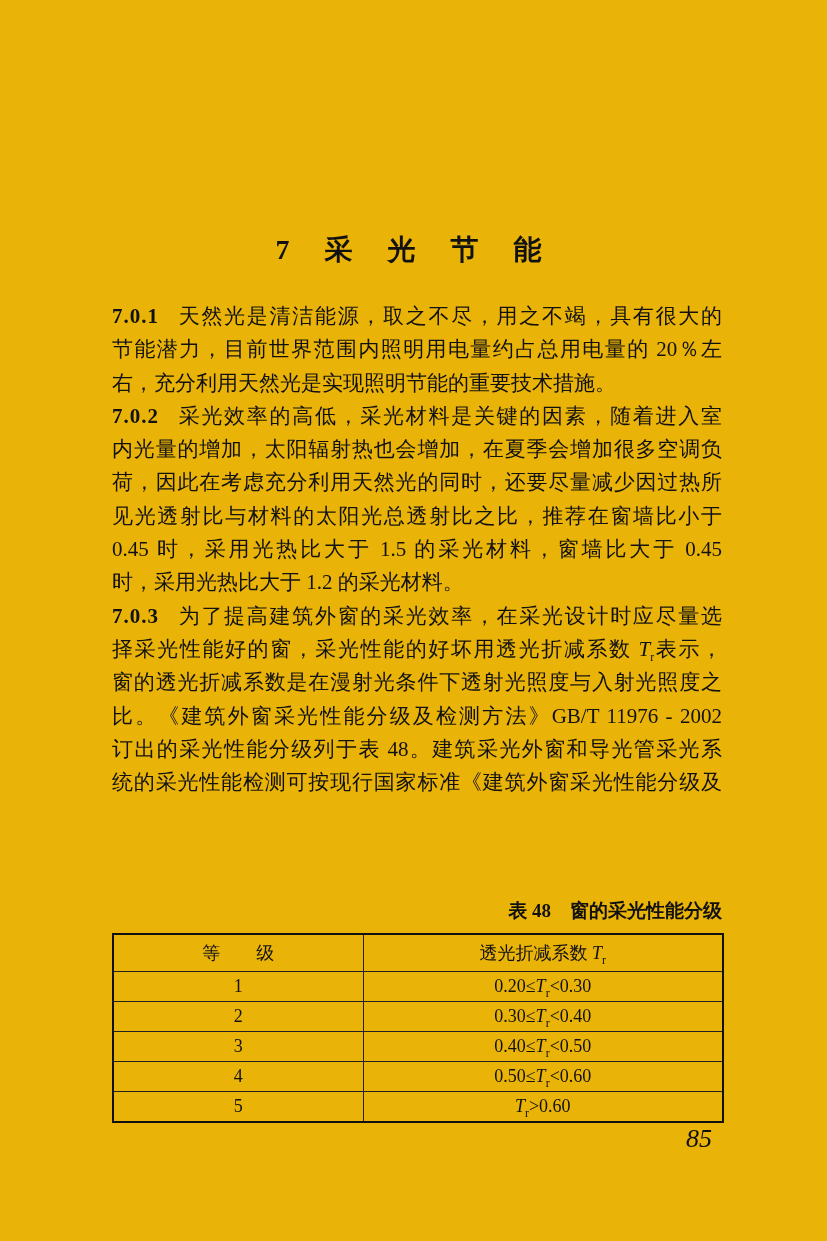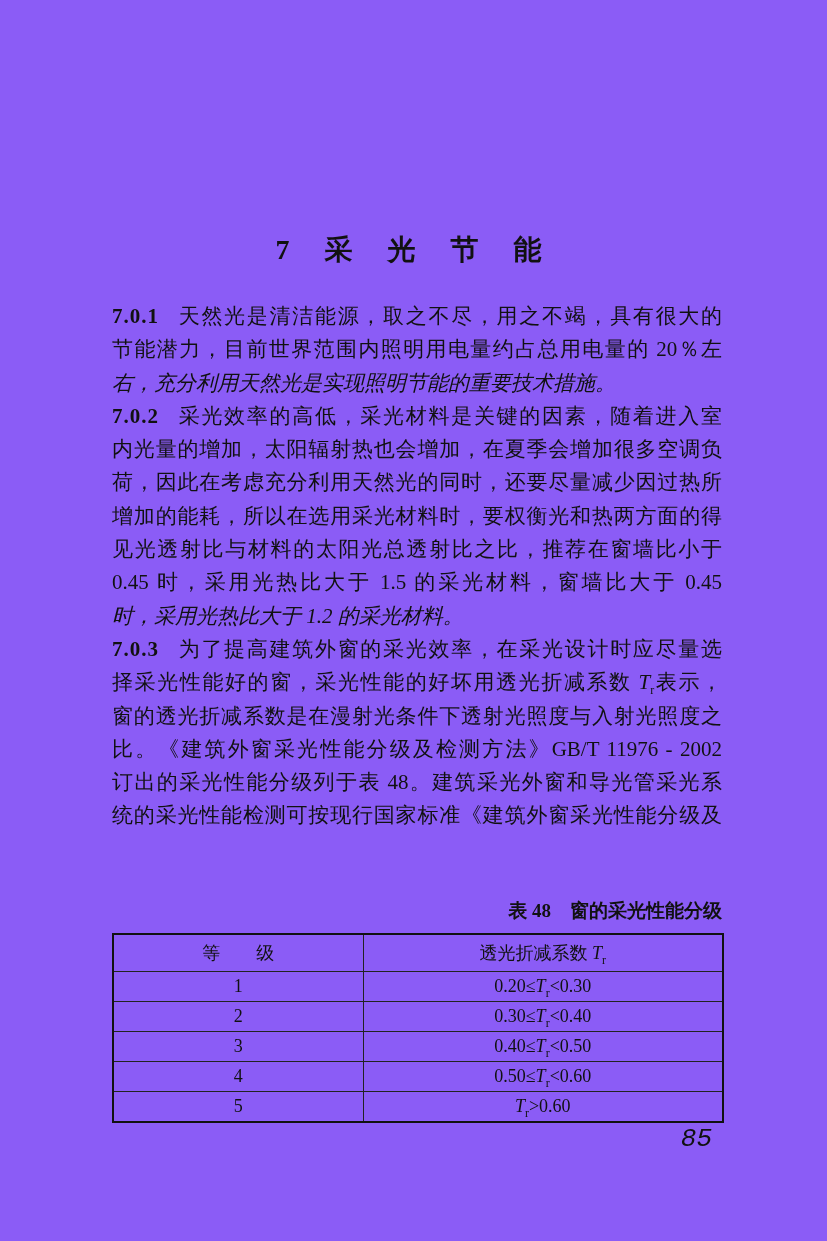--- a/index.html
+++ b/index.html
@@ -1,21 +1,21 @@
 <!DOCTYPE html>
 <html lang="zh"><head>
 <meta charset="utf-8">
 <style>
   html, body { margin: 0; padding: 0; background: #e8e8e8; }
   .page {
     position: relative;
     width: 827px;
     height: 1241px;
     margin: 0 auto;
-    background: #8b5cf6;
+    background: #eab308;
     color: #111111;
     font-family: "Liberation Serif", "DejaVu Serif", serif;
     overflow: hidden;
   }
   
   .chapter-title {
     position: absolute;
     top: 212px;
     left: 0;
     width: 100%;
@@ -37,21 +37,20 @@
   .line {
     height: 33.3px;
     line-height: 33.3px;
     text-align: justify;
     text-align-last: justify;
     white-space: nowrap;
     overflow: visible;
   }
   .line.last {
     text-align-last: left;
-    font-style: italic;
   }
   .pnum {
     font-weight: bold;
     letter-spacing: 1px;
     margin-right: 18px;
   }
   .vT { font-style: italic; font-family: "Liberation Serif", "DejaVu Serif", serif; }
   sub { font-size: 12px; line-height: 0; }
   
   .table-caption {
@@ -86,39 +85,38 @@
   table.grading td { height: 29px; }
   col.c-grade { width: 250px; }
   col.c-range { width: 360px; }
   
   .page-number {
     position: absolute;
     top: 1124px;
     right: 115px;
     font-size: 26px;
     font-style: italic;
-    font-family: Liberation Mono, monospace;
+    font-family: Liberation Serif, serif;
     text-align: center;
   }
 </style>
 </head>
 <body>
 
 <div class="page">
 
   <h1 class="chapter-title">7 采 光 节 能</h1>
 
   <div class="body-text">
       <div class="line"><span class="pnum">7.0.1</span>天然光是清洁能源，取之不尽，用之不竭，具有很大的</div>
       <div class="line">节能潜力，目前世界范围内照明用电量约占总用电量的 20％左</div>
       <div class="line last">右，充分利用天然光是实现照明节能的重要技术措施。</div>
       <div class="line"><span class="pnum">7.0.2</span>采光效率的高低，采光材料是关键的因素，随着进入室</div>
       <div class="line">内光量的增加，太阳辐射热也会增加，在夏季会增加很多空调负</div>
       <div class="line">荷，因此在考虑充分利用天然光的同时，还要尽量减少因过热所</div>
-      <div class="line">增加的能耗，所以在选用采光材料时，要权衡光和热两方面的得</div>
       <div class="line">见光透射比与材料的太阳光总透射比之比，推荐在窗墙比小于</div>
       <div class="line">0.45 时，采用光热比大于 1.5 的采光材料，窗墙比大于 0.45</div>
       <div class="line last">时，采用光热比大于 1.2 的采光材料。</div>
       <div class="line"><span class="pnum">7.0.3</span>为了提高建筑外窗的采光效率，在采光设计时应尽量选</div>
       <div class="line">择采光性能好的窗，采光性能的好坏用透光折减系数 <span class="vT">T</span><sub>r</sub>表示，</div>
       <div class="line">窗的透光折减系数是在漫射光条件下透射光照度与入射光照度之</div>
       <div class="line">比。《建筑外窗采光性能分级及检测方法》GB/T 11976 - 2002</div>
       <div class="line">订出的采光性能分级列于表 48。建筑采光外窗和导光管采光系</div>
       <div class="line">统的采光性能检测可按现行国家标准《建筑外窗采光性能分级及</div>
     </div>

